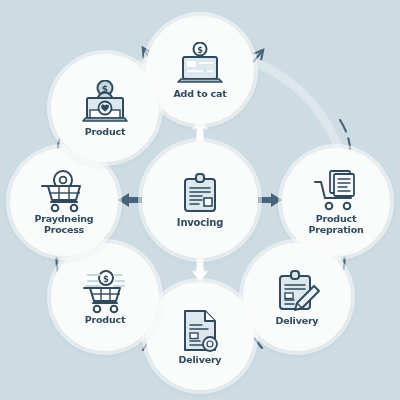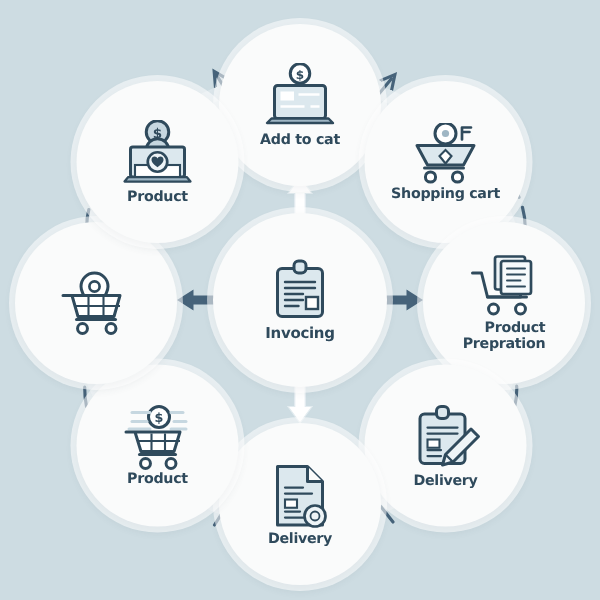--- a/index.html
+++ b/index.html
@@ -11,21 +11,21 @@
   #stage{position:relative;width:400px;height:400px;}
   #bg-svg{position:absolute;left:0;top:0;width:400px;height:400px;}
   .node{
     position:absolute;border-radius:50%;
     background:#fafbfb;
     box-shadow:0 0 0 4px rgba(255,255,255,.55), 0 2px 7px rgba(60,80,95,.16);
     display:flex;flex-direction:column;align-items:center;justify-content:center;
   }
   .node .ico{display:flex;align-items:center;justify-content:center;}
   .node .lbl{
-    color:#2f4a5c;font-weight:bold;line-height:1.02;text-align:right;
+    color:#2f4a5c;font-weight:bold;line-height:1.02;text-align:center;
     letter-spacing:-.2px;margin-top:1px;
   }
   .outer{width:108px;height:108px;}
   .outer .lbl{font-size:9.5px;}
   .center{width:116px;height:116px;}
   .center .lbl{font-size:10px;}
   .two-line .lbl{line-height:1.08;}
 </style>
 </head>
 <body>
@@ -92,35 +92,20 @@
             <path d="M24,21 h14"></path>
             <path d="M12,29 h16"></path>
             <path d="M32,29 h6"></path>
           </g>
         <path d="M3,40 h44 l-3,-3 h-38 z" fill="#9fb6c4" stroke="#2f4a5c" stroke-width="1.6" stroke-linejoin="round"></path>
       </svg>
     </span>
     <span class="lbl">Add to cat</span>
   </div>
 
-  <div class="node outer" style="left:243px;top:54px;">
-    <span class="ico">
-      <svg width="48" height="42" viewBox="0 0 48 42">
-        <circle cx="24" cy="7" r="7" fill="#fff" stroke="#2f4a5c" stroke-width="2"></circle>
-        <circle cx="24" cy="7" r="2.4" fill="#9fb6c4"></circle>
-        <path d="M35,3 h6 M35,3 v8 M35,6 h5" stroke="#2f4a5c" stroke-width="1.8" fill="none" stroke-linecap="round"></path>
-        <path d="M5,15 h38 l-7,13 h-24 z" fill="#dce8ee" stroke="#2f4a5c" stroke-width="2" stroke-linejoin="round"></path>
-        <path d="M24,18 l4,4 l-4,5 l-4,-5 z" fill="#fff" stroke="#2f4a5c" stroke-width="1.4"></path>
-        <path d="M10,30 h26" stroke="#2f4a5c" stroke-width="2" stroke-linecap="round"></path>
-        <circle cx="14" cy="36" r="3.4" fill="#fff" stroke="#2f4a5c" stroke-width="2"></circle>
-        <circle cx="32" cy="36" r="3.4" fill="#fff" stroke="#2f4a5c" stroke-width="2"></circle>
-      </svg>
-    </span>
-    <span class="lbl">Shopping cart</span>
-  </div>
 
   <div class="node outer two-line" style="left:282px;top:148px;">
     <span class="ico">
       <svg width="50" height="44" viewBox="0 0 50 44">
         <path d="M4,13 h6 l4,16 h22 v-16" fill="none" stroke="#2f4a5c" stroke-width="2" stroke-linecap="round" stroke-linejoin="round"></path>
         <rect x="19" y="2" width="20" height="22" rx="1.5" fill="#eef4f7" stroke="#2f4a5c" stroke-width="1.8"></rect>
         <rect x="23" y="5" width="20" height="22" rx="1.5" fill="#f6fafc" stroke="#2f4a5c" stroke-width="1.8"></rect>
         <g stroke="#2f4a5c" stroke-width="1.3" stroke-linecap="round">
           <path d="M27,10 h12"></path>
             <path d="M27,14 h12"></path>
@@ -210,20 +195,22 @@
         <g stroke="#2f4a5c" stroke-width="1.4">
           <path d="M11,24 h30"></path>
             <path d="M20,18 v13"></path>
             <path d="M30,18 v13"></path>
         </g>
         <path d="M12,33 h26" stroke="#2f4a5c" stroke-width="2" stroke-linecap="round"></path>
         <circle cx="16" cy="39" r="3.3" fill="#fff" stroke="#2f4a5c" stroke-width="2"></circle>
         <circle cx="35" cy="39" r="3.3" fill="#fff" stroke="#2f4a5c" stroke-width="2"></circle>
       </svg>
     </span>
+    <span class="lbl" style="white-space:pre-line;">Praydneing
+Process</span>
   </div>
 
   <div class="node outer" style="left:51px;top:54px;">
     <span class="ico">
       <svg width="50" height="46" viewBox="0 0 50 46">
         <circle cx="25" cy="8" r="7.5" fill="#c6d7e0" stroke="#2f4a5c" stroke-width="2"></circle>
         <text x="25" y="12" font-size="9" font-weight="bold" fill="#2f4a5c" text-anchor="middle" font-family="DejaVu Sans, sans-serif">$</text>
         <circle cx="25" cy="20" r="7.5" fill="#c6d7e0" stroke="#2f4a5c" stroke-width="2"></circle>
         <rect x="7" y="18" width="36" height="20" rx="1.5" fill="#dce8ee" stroke="#2f4a5c" stroke-width="2"></rect>
         <rect x="10" y="30" width="30" height="8" fill="#fff" stroke="#2f4a5c" stroke-width="1.4"></rect>

